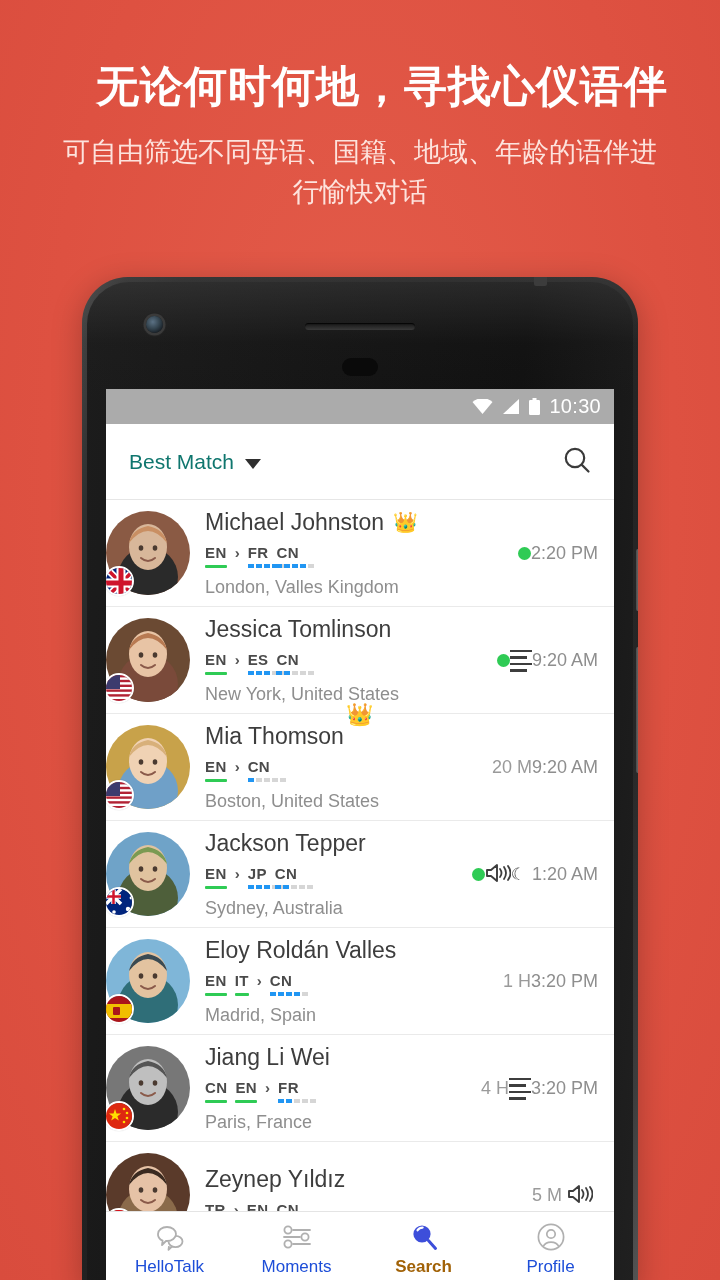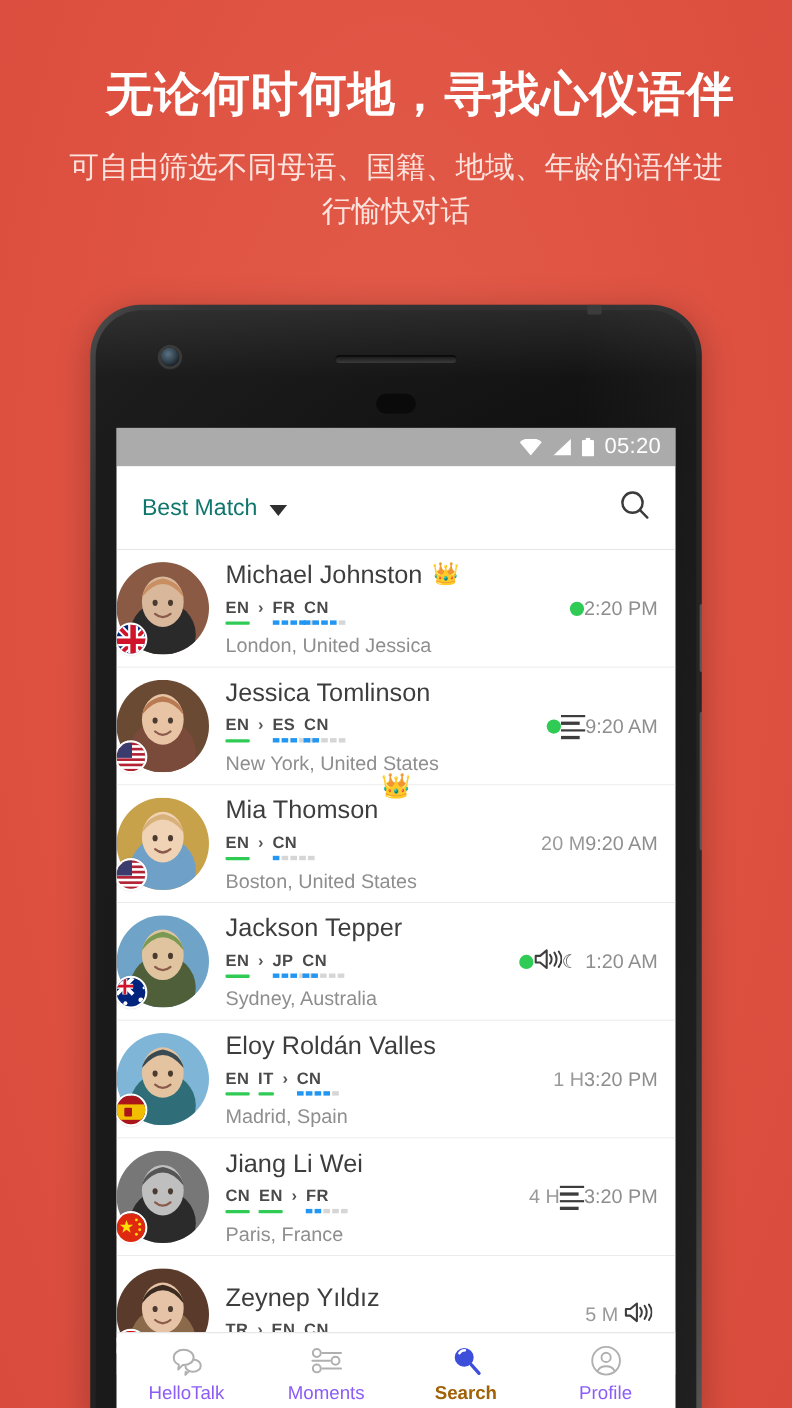--- a/index.html
+++ b/index.html
@@ -182,21 +182,21 @@
   
   .bottomnav {
     position: absolute; left: 0; bottom: 0; width: 100%;
     height: 76px; background: #fff; border-top: 1px solid #e4e4e4;
     display: flex; align-items: center;
   }
   .navitem {
     flex: 1 1 0; display: flex; flex-direction: column;
     align-items: center; justify-content: center; gap: 5px;
   }
-  .nav-label { font-size: 17px; color: #8b5cf6; }
+  .nav-label { font-size: 17px; color: #1d4ed8; }
   .navitem.active .nav-label { color: #a16207; font-weight: bold; }
   .navicon { height: 30px; display: flex; align-items: center; justify-content: center; }
 </style>
 </head>
 <body>
 
 <div class="promo">
   <div class="promo-title">无论何时何地，寻找心仪语伴</div>
   <div class="promo-sub">可自由筛选不同母语、国籍、地域、年龄的语伴进行愉快对话</div>
 </div>
@@ -223,21 +223,21 @@
         <svg width="18" height="15" viewBox="0 0 18 15">
             <path d="M17 0 L17 15 L1 15 Z" fill="#fff"></path>
           </svg>
       </span>
       <span class="sb-bat">
         <svg width="11" height="17" viewBox="0 0 11 17">
             <rect x="3.5" y="0" width="4" height="2" fill="#fff"></rect>
             <rect x="0" y="2" width="11" height="15" rx="1.2" fill="#fff"></rect>
           </svg>
       </span>
-      <span class="sb-time">05:20</span>
+      <span class="sb-time">10:30</span>
     </div>
 
     <div class="appbar">
       <div class="appbar-left">
         <span class="appbar-title">Best Match</span>
         <span class="caret"></span>
       </div>
       <span>
         <svg width="30" height="30" viewBox="0 0 30 30">
           <circle cx="13" cy="13" r="9.2" fill="none" stroke="#3b3b3b" stroke-width="2.2"></circle>
@@ -295,21 +295,21 @@
         <span class="lang-code">CN</span>
                 <span class="bar-dots">
                   <i class="on"></i>
                   <i class="on"></i>
                   <i class="on"></i>
                   <i class="on"></i>
                   <i class=""></i>
                 </span>
       </span>
             </div>
-      <div class="loc">London, United Jessica</div>
+      <div class="loc">London, Valles Kingdom</div>
     </div>
     <div class="row-right">
       <span class="online-dot"></span>
       <span class="mid-icon">
               <span class="spacer"></span>
             </span>
       <span class="time">2:20 PM</span>
     </div>
     </div>
         <div class="row">

